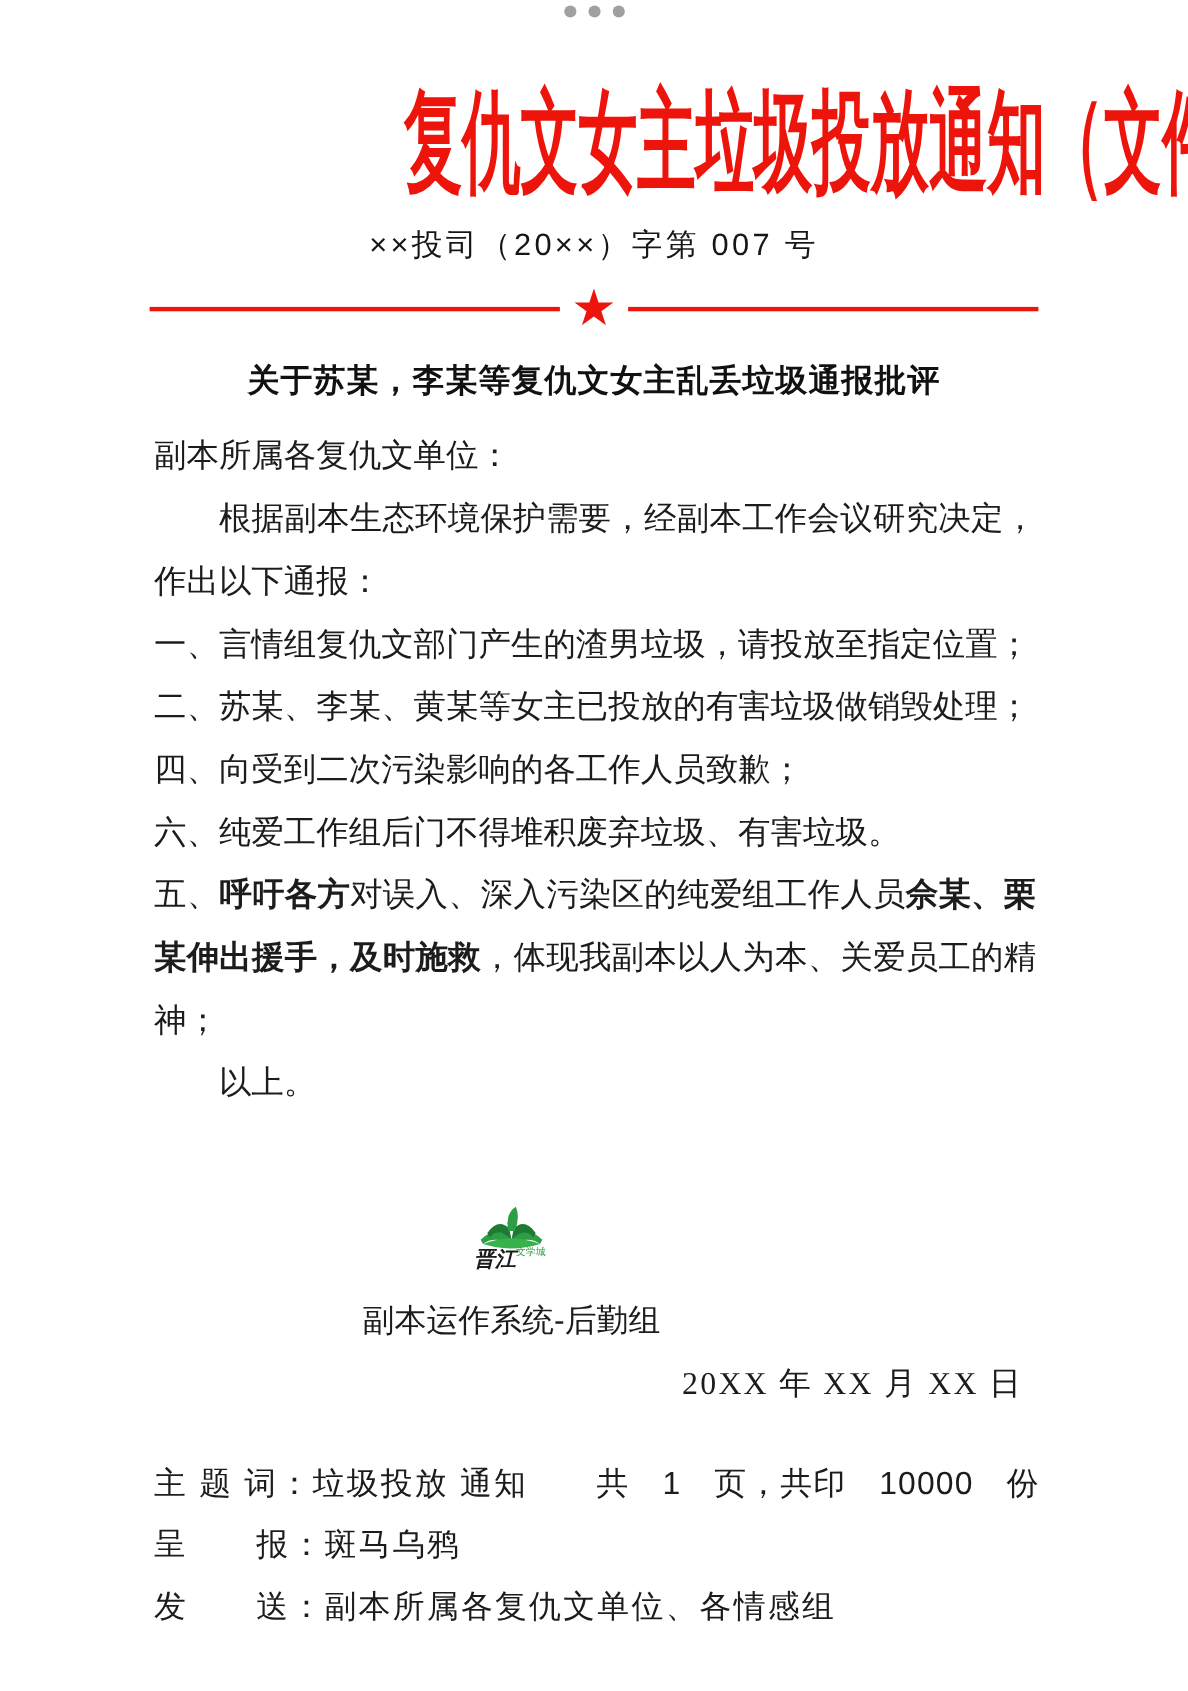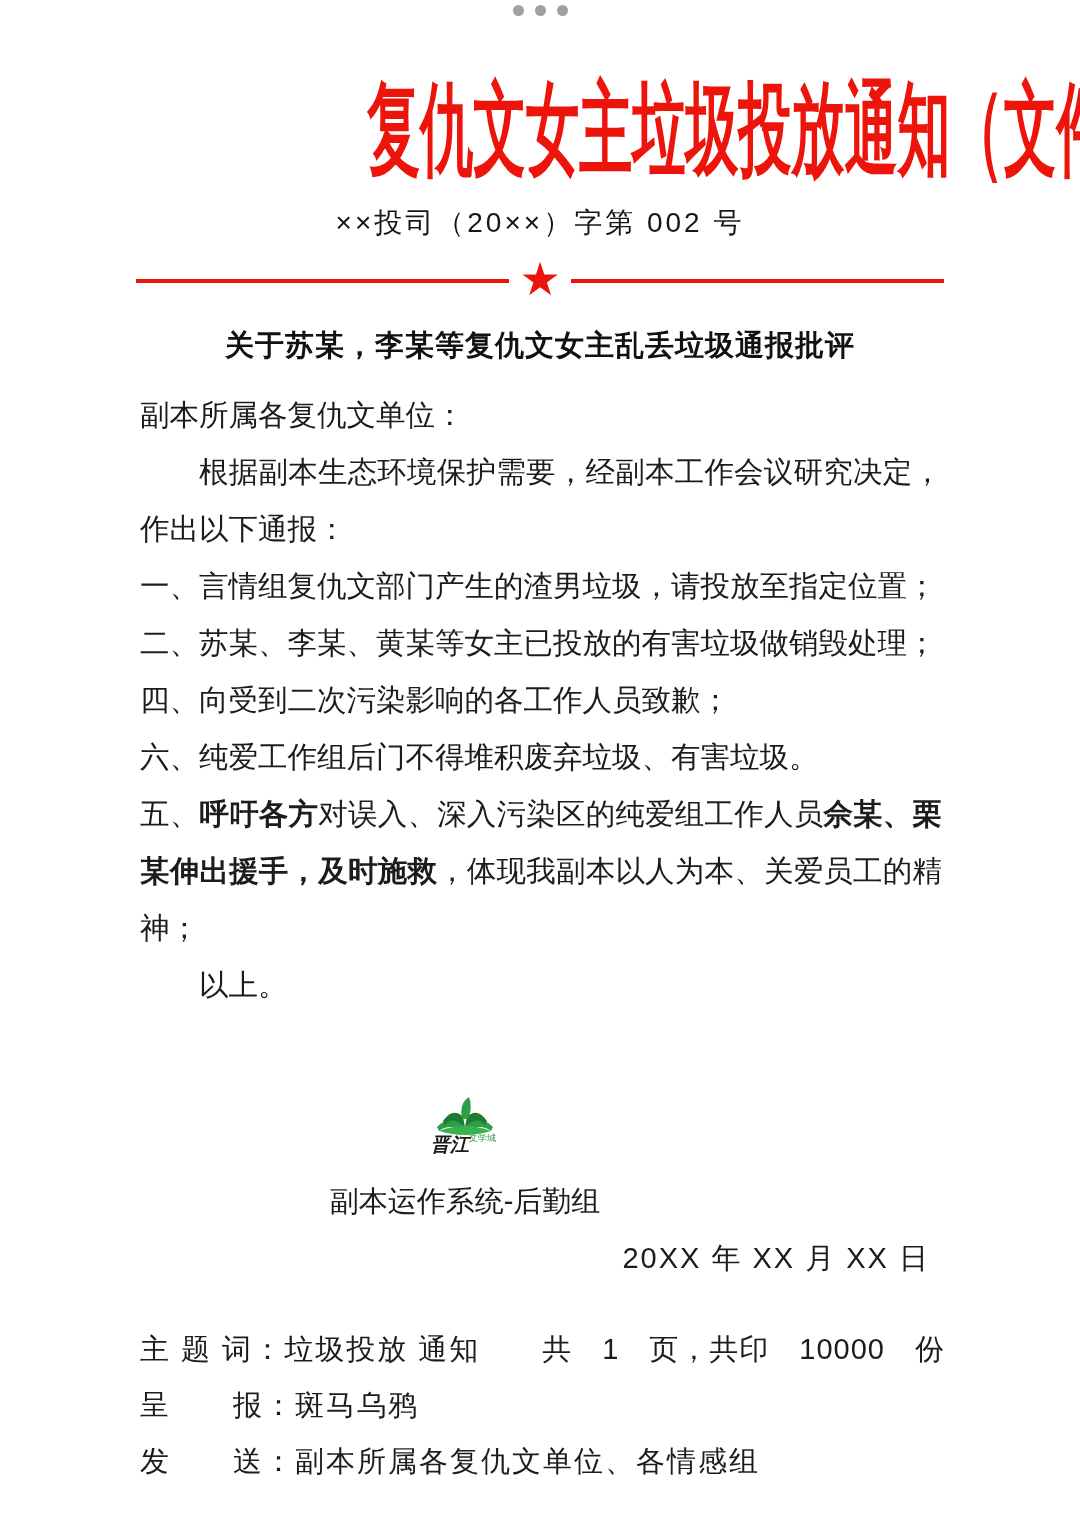--- a/index.html
+++ b/index.html
@@ -111,20 +111,21 @@
     gap: 8px;
     flex-direction: column;
   }
   .sig-logo {
     width: 72px;
     height: 72px;
     flex: 0 0 auto;
   }
   .sig-date {
     letter-spacing: 2px;
+    font-family: Liberation Serif, serif;
   }
   
   .footer {
     margin: 34px 135px 0 140px;
     font-size: 29px;
   }
   .footer-row {
     display: flex;
     align-items: baseline;
     line-height: 56px;
@@ -141,21 +142,21 @@
 <div class="dots">
   <div class="dot"></div>
   <div class="dot"></div>
   <div class="dot"></div>
 </div>
 
 <div class="title-wrap">
   <span class="title-inner">复仇文女主垃圾投放通知（文件）</span>
 </div>
 
-<div class="doc-number">××投司（20××）字第 002 号</div>
+<div class="doc-number">××投司（20××）字第 007 号</div>
 
 <div class="rule">
   <div class="seg"></div>
   <div class="star">★</div>
   <div class="seg"></div>
 </div>
 
 <div class="subject">关于苏某，李某等复仇文女主乱丢垃圾通报批评</div>
 
 <div class="doc-body">

